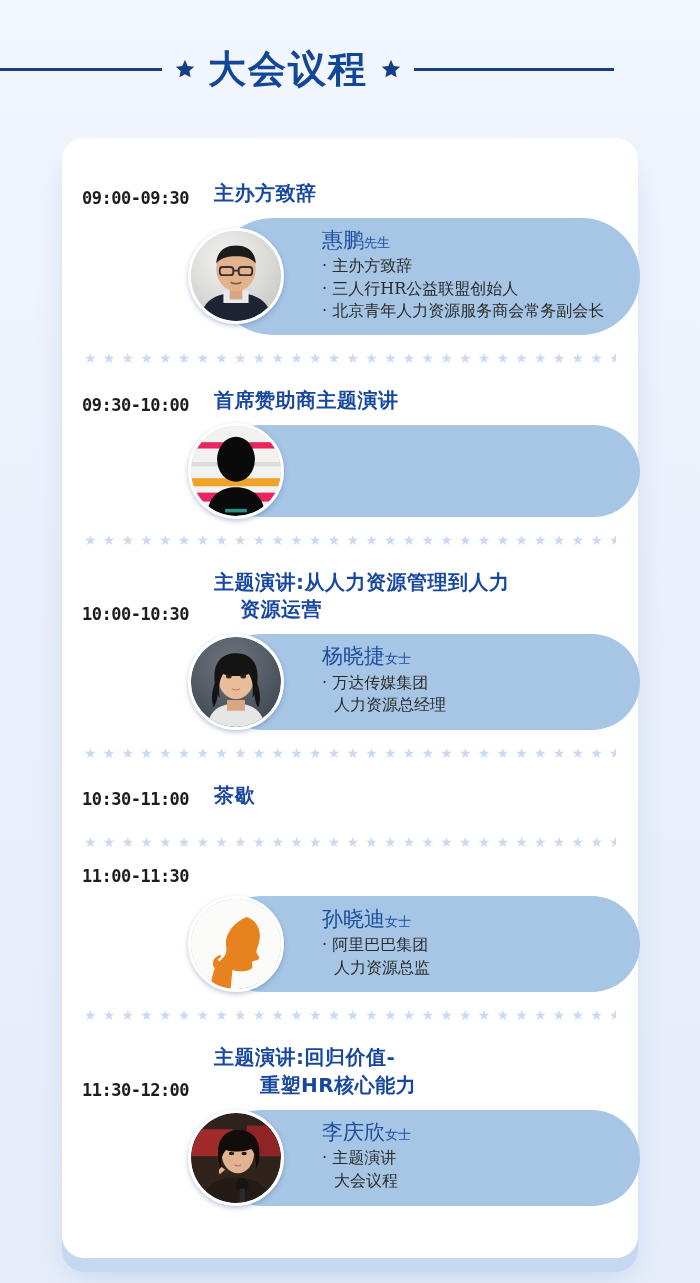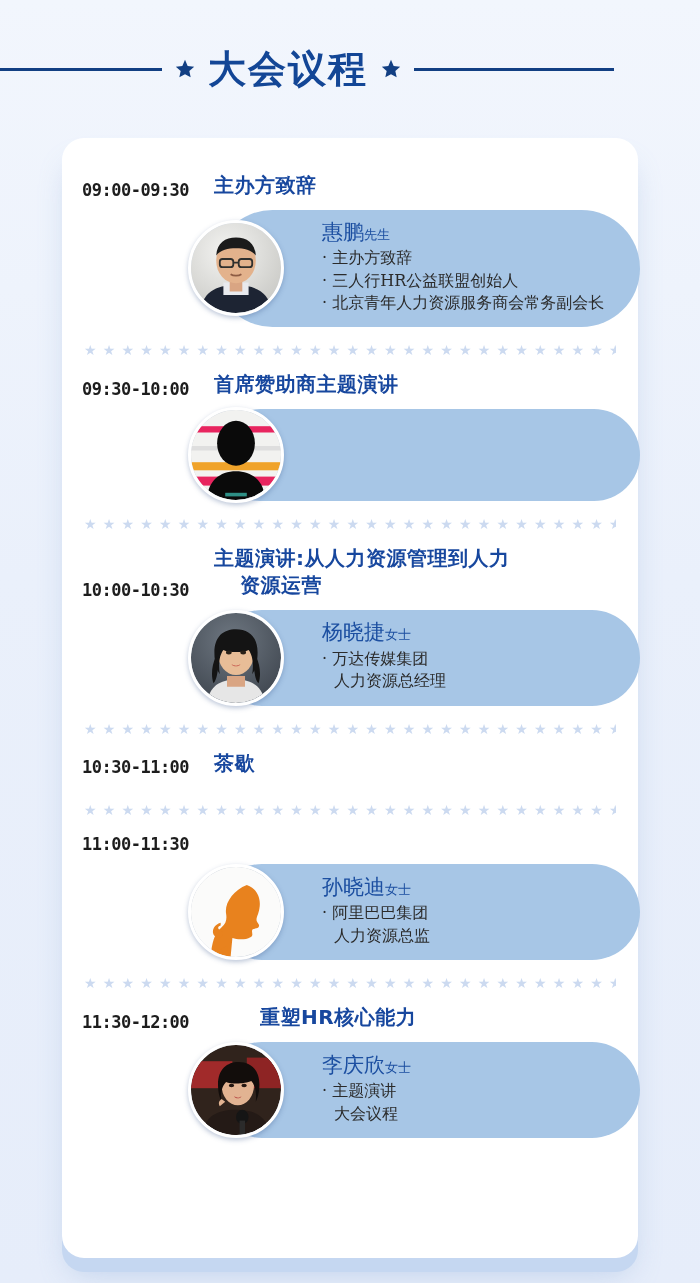--- a/index.html
+++ b/index.html
@@ -46,20 +46,21 @@
   .time {
     font-family:"DejaVu Sans Mono","Liberation Mono",monospace;
     font-size:17px; font-weight:bold; color:#1d1d1d;
     letter-spacing:-0.5px; white-space:nowrap;
     width:132px; flex:0 0 132px; padding-top:3px;
   }
   .title {
     font-size:20px; font-weight:bold; color:#17479e; line-height:1.38;
     font-family:"DejaVu Sans","Liberation Sans",sans-serif;
     letter-spacing:.5px;
+    margin-top:8px;
   }
   .title .l2 { display:block; padding-left:26px; }
   .title.indent2 .l2 { padding-left:46px; }
 
   
   .speaker-wrap { position:relative; margin-top:10px; padding-left:152px; }
   .pill {
     position:relative; background:#a7c6e6; border-radius:60px;
     min-height:96px; padding:10px 30px 12px 108px;
     width:426px; display:flex; flex-direction:column; justify-content:center;
@@ -254,21 +255,21 @@
             <div class="sp-name"><span>孙晓迪</span><span class="hon">女士</span></div>
             <div class="sp-line">· 阿里巴巴集团</div>
             <div class="sp-line cont">人力资源总监</div>
           </div>
         </div>
       </div>
       <div class="divider">★★★★★★★★★★★★★★★★★★★★★★★★★★★★★★★★★★★★★★★★★★★</div>
       <div class="agenda-item">
         <div class="row-head">
           <div class="time">11:30-12:00</div>
-          <div class="title indent2"><span class="l2">重塑HR核心能力</span></div>
+          <div class="title indent2"><span>主题演讲:回归价值-</span><span class="l2">重塑HR核心能力</span></div>
         </div>
         <div class="speaker-wrap">
           <div class="pill">
             <div class="avatar">
               <svg viewBox="0 0 100 100">
                 <defs>
                   <clipPath id="c6">
                     <circle cx="50" cy="50" r="50"></circle>
                   </clipPath>
                 </defs>

